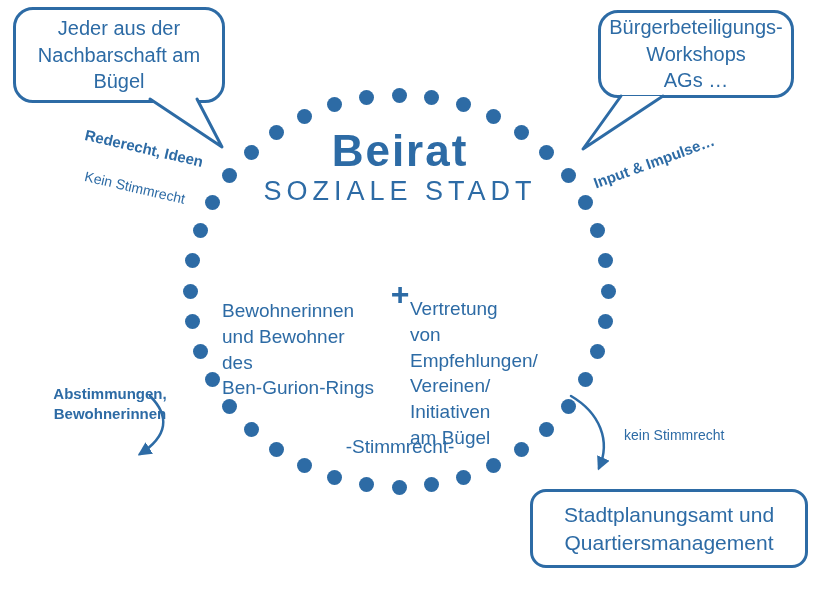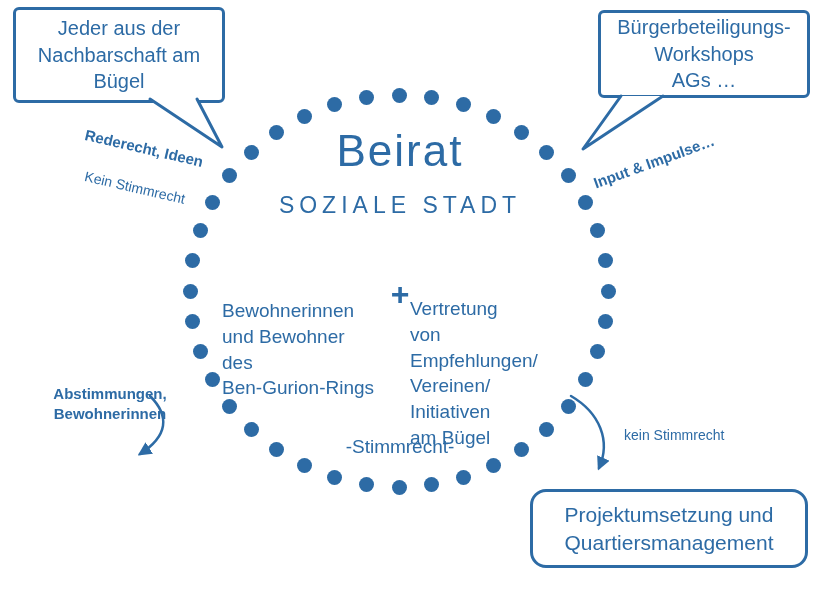--- a/index.html
+++ b/index.html
@@ -19,38 +19,38 @@
   .dot {
     position: absolute;
     width: 15px;
     height: 15px;
     border-radius: 50%;
     background: var(--primary);
   }
   .bubble, .box {
     position: absolute;
     border: 3px solid var(--primary);
-    border-radius: 6px;
+    border-radius: 20px;
     background: #fff;
     display: flex;
     align-items: center;
     justify-content: center;
     text-align: center;
     white-space: pre-line;
     line-height: 1.32;
     z-index: 2;
   }
   .bubble-tl { left: 13px; top: 7px;  width: 212px; height: 96px; font-size: 20px; }
-  .bubble-tr { left: 598px; top: 10px; width: 212px; height: 88px; font-size: 20px; }
+  .bubble-tr { left: 598px; top: 10px; width: 196px; height: 88px; font-size: 20px; }
   .box-bl    { left: 38px;  top: 468px; width: 200px; height: 117px; font-size: 20px; border-radius: 16px; }
   .box-br    { left: 530px; top: 489px; width: 278px; height: 79px;  font-size: 21px; border-radius: 16px; }
 
   .ctext { position: absolute; left: 190px; width: 420px; text-align: center; white-space: pre-line; }
-  .title     { top: 126px; font-size: 44px; font-weight: normal; letter-spacing: 2px; }
-  .subtitle1 { top: 176px; font-size: 23px; letter-spacing: 5px; margin-top: 16px; }
+  .title     { top: 126px; font-size: 44px; font-weight: bold; letter-spacing: 2px; }
+  .subtitle1 { top: 176px; font-size: 27px; letter-spacing: 5px; }
   .subtitle2 { top: 203px; font-size: 21px; letter-spacing: 2.5px; }
   .stimmrecht { top: 436px; font-size: 19px; }
 
   .col {
     position: absolute;
     text-align: left;
     white-space: pre-line;
     font-size: 19px;
     line-height: 1.36;
     margin-top: 36px;
@@ -151,21 +151,21 @@
 Initiativen
 am Bügel</div>
   <div class="ctext stimmrecht">-Stimmrecht-</div>
 
   <div class="bubble bubble-tl">Jeder aus der
 Nachbarschaft am
 Bügel</div>
   <div class="bubble bubble-tr">Bürgerbeteiligungs-
 Workshops
 AGs …</div>
-  <div class="box box-br">Projektumsetzung und
+  <div class="box box-br">Stadtplanungsamt und
 Quartiersmanagement</div>
 
   <div class="annot annot-tl">
     <div class="b">Rederecht, Ideen</div>
     <div class="r">Kein Stimmrecht</div>
   </div>
   <div class="annot annot-tr">
     <div class="b">Input &amp; Impulse…</div>
   </div>
   <div class="annot annot-left">

